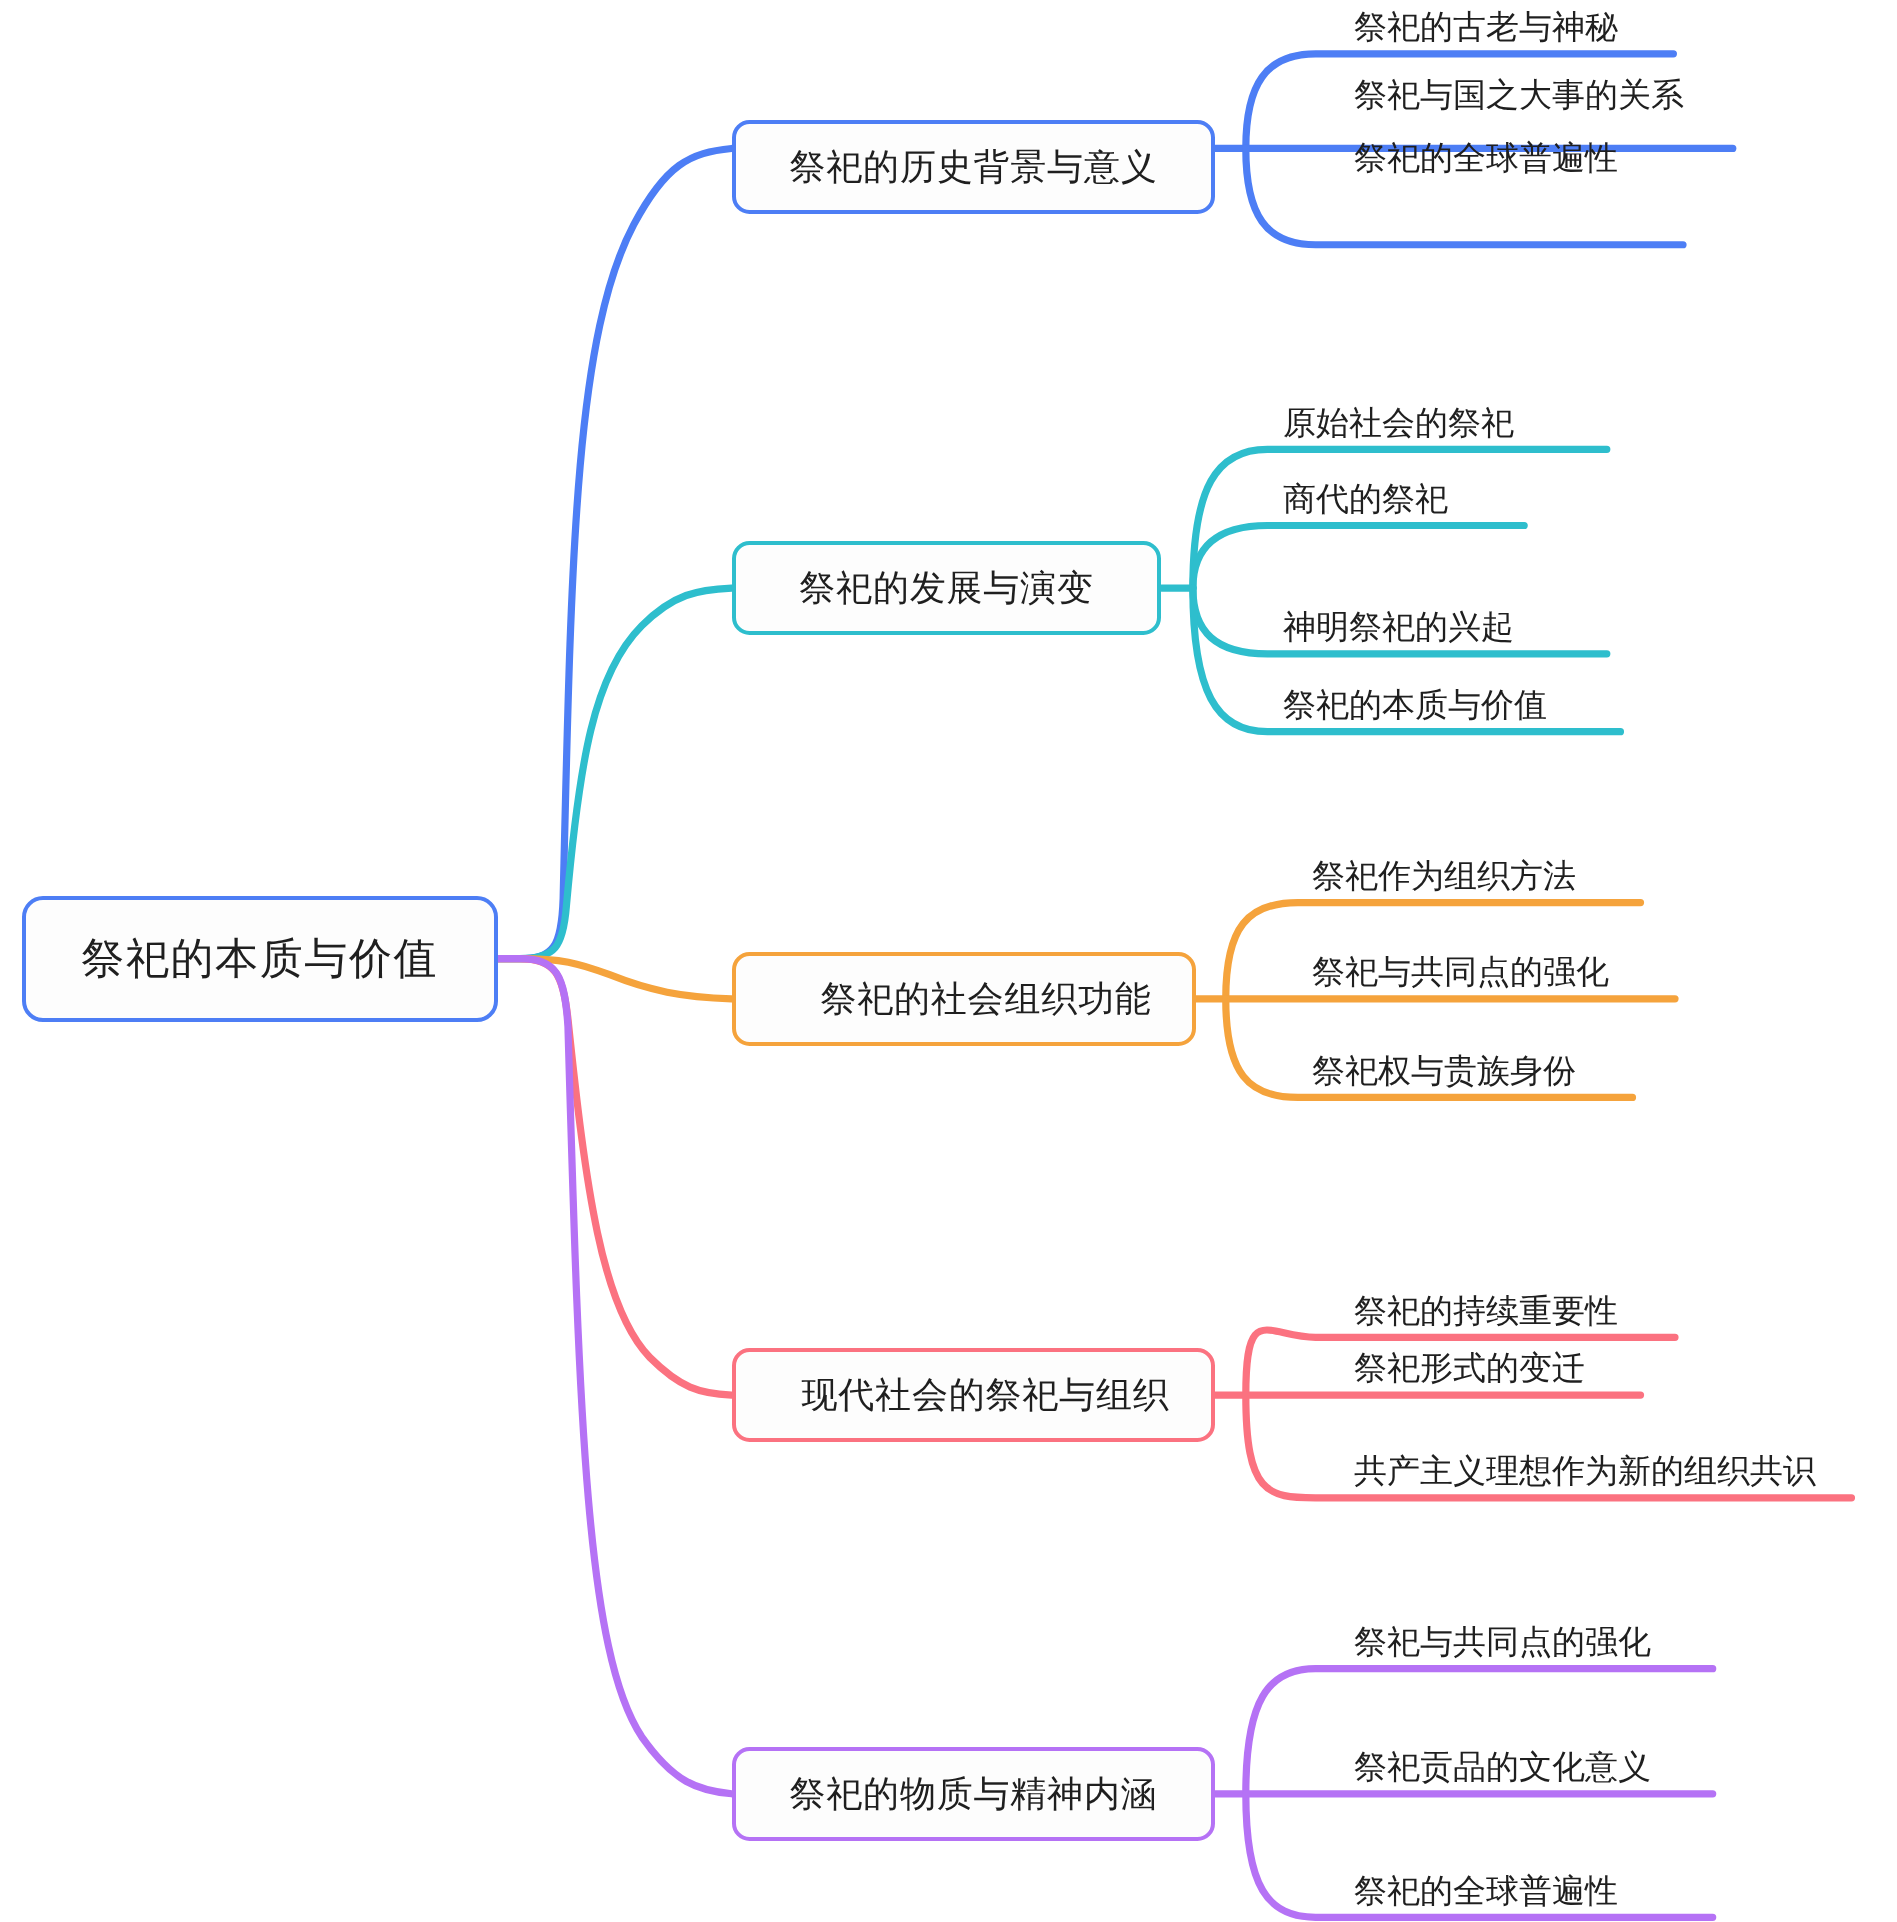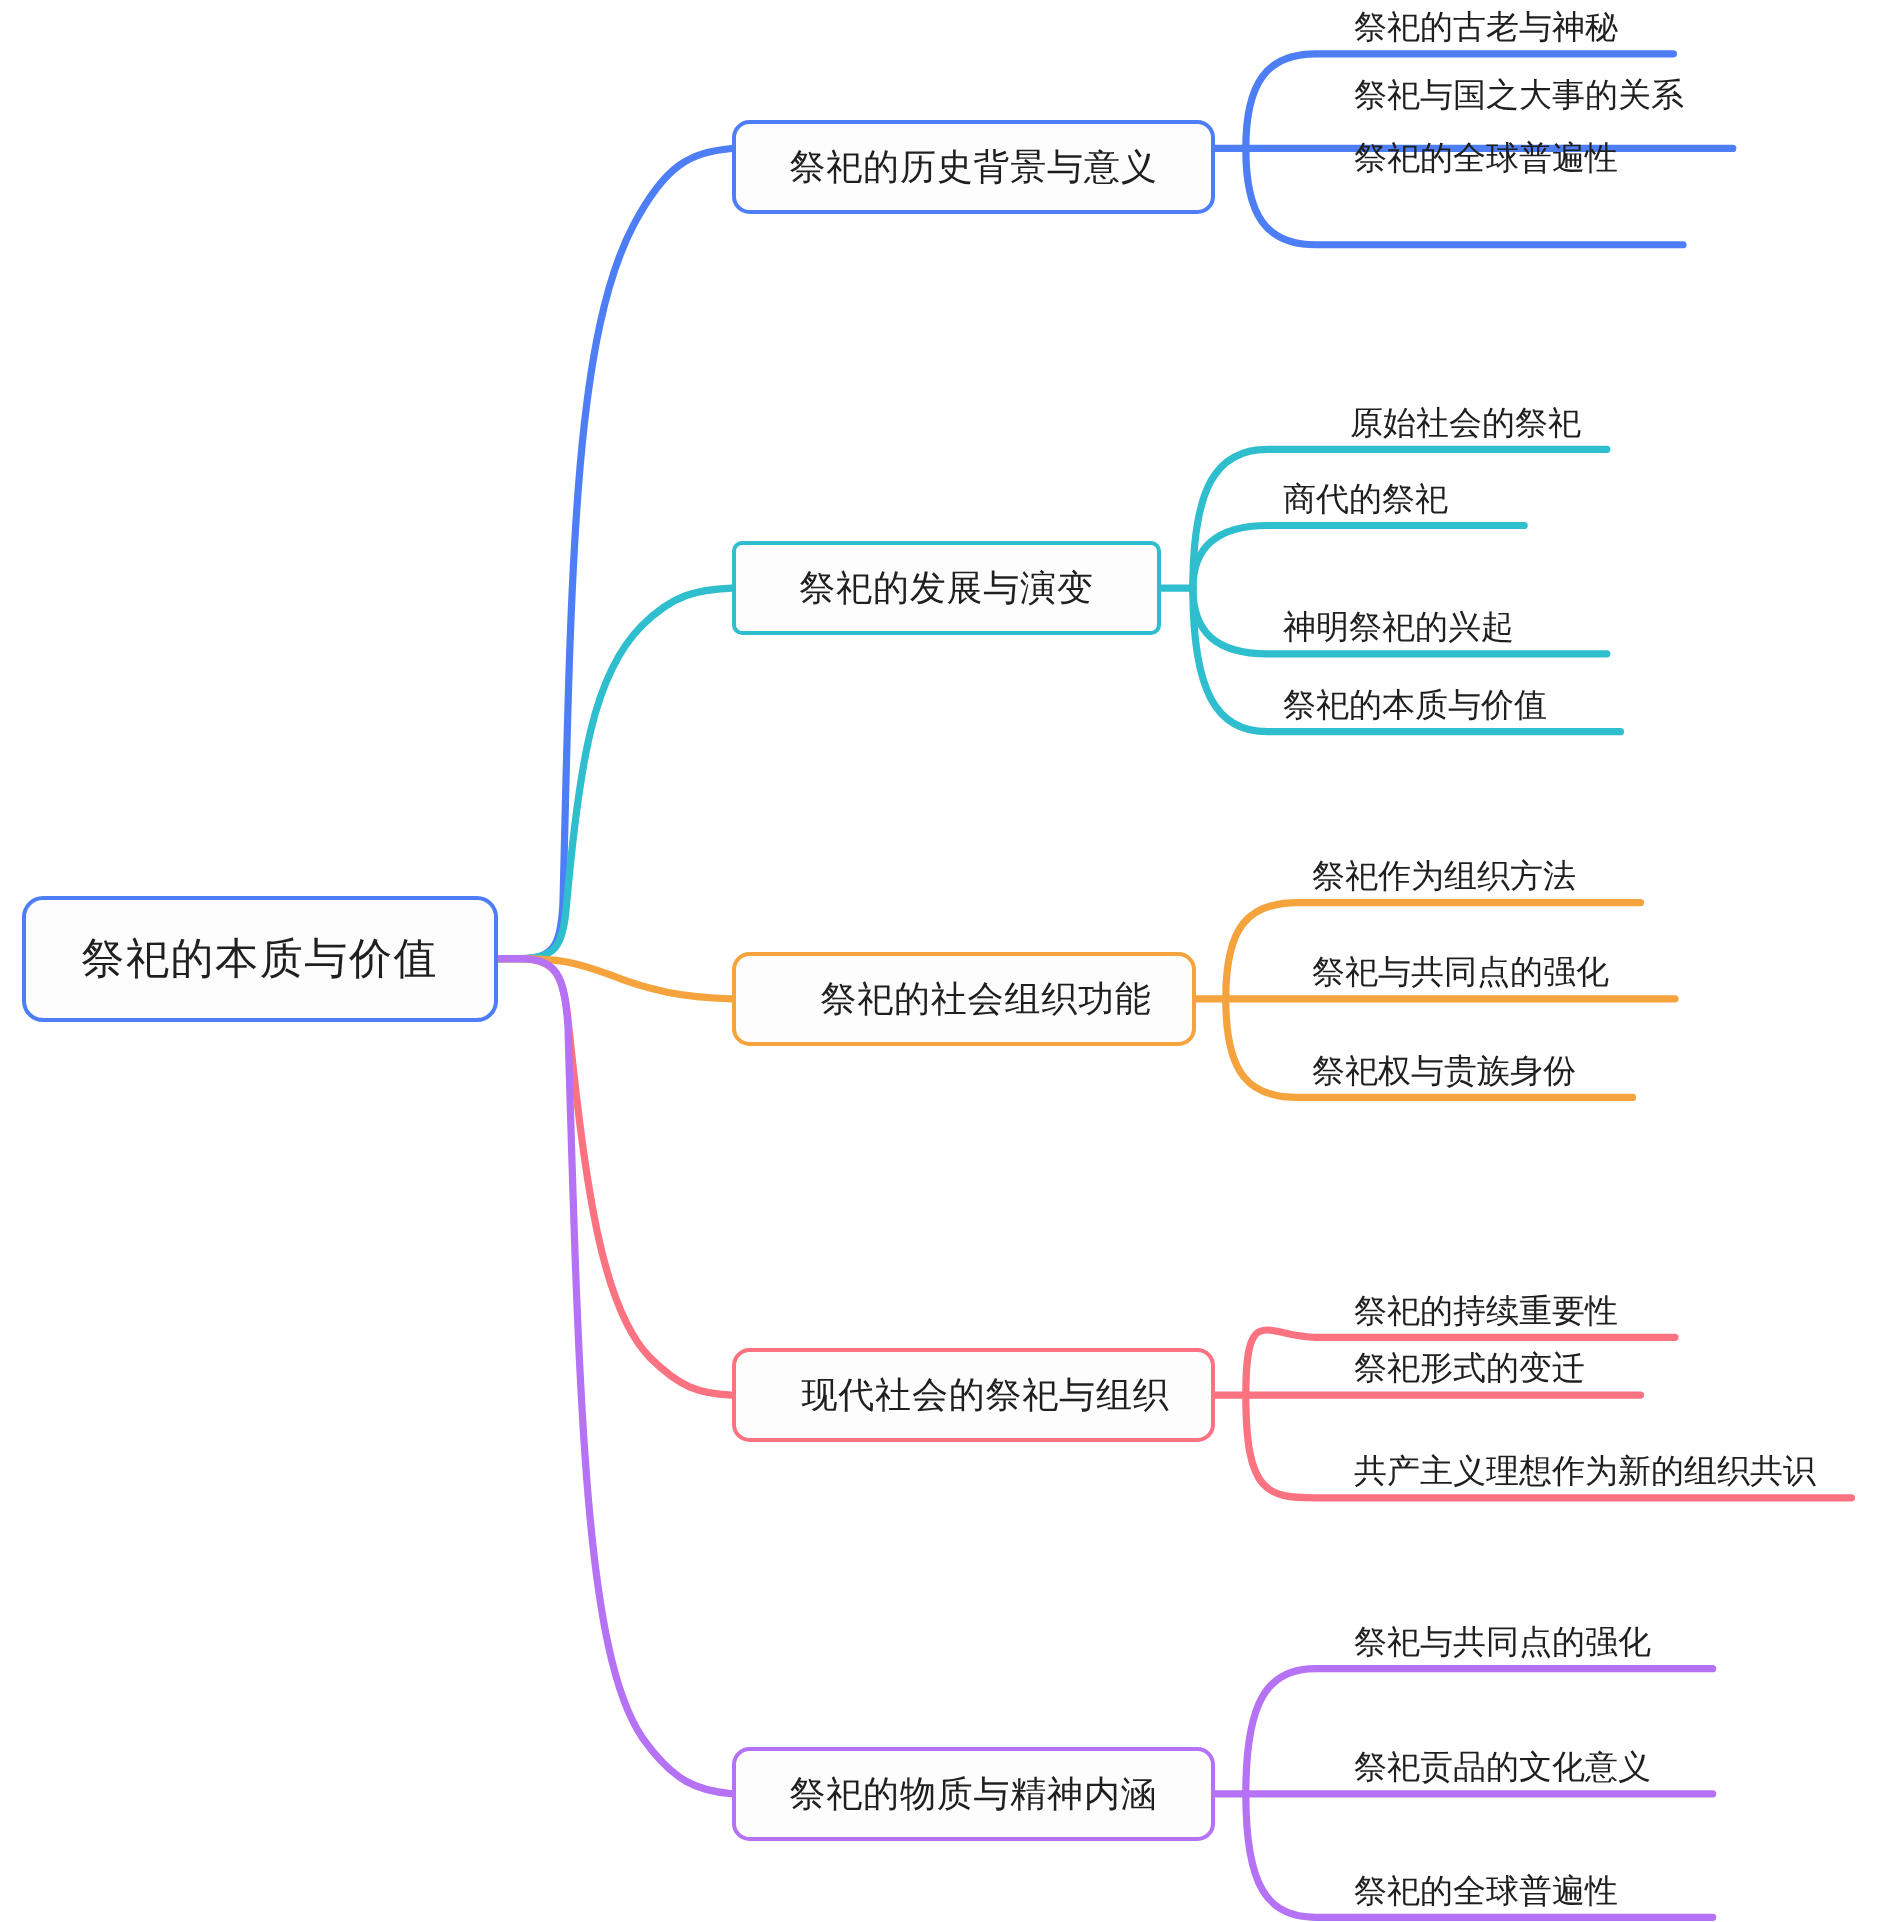--- a/index.html
+++ b/index.html
@@ -105,24 +105,24 @@
   <div class="leaf-node" style="left:1354px; top:10.4px;">
     <span>祭祀的古老与神秘</span>
   </div>
   <div class="leaf-node" style="left:1354px; top:78px;">
     <span>祭祀与国之大事的关系</span>
   </div>
   <div class="leaf-node" style="left:1354px; top:141px;">
     <span>祭祀的全球普遍性</span>
   </div>
 
-  <div class="node-box branch-node" style="left:732px; top:541px; width:429px; height:94px; border-color:#2ebecd;border-radius:10px;">
+  <div class="node-box branch-node" style="left:732px; top:541px; width:429px; height:94px; border-color:#2ebecd;">
     <span>祭祀的发展与演变</span>
   </div>
-  <div class="leaf-node" style="left:1350px; top:406px;">
+  <div class="leaf-node" style="left:1283px; top:406px;">
     <span>原始社会的祭祀</span>
   </div>
   <div class="leaf-node" style="left:1283px; top:482px;">
     <span>商代的祭祀</span>
   </div>
   <div class="leaf-node" style="left:1283px; top:610px;">
     <span>神明祭祀的兴起</span>
   </div>
   <div class="leaf-node" style="left:1283px; top:688px;">
     <span>祭祀的本质与价值</span>

